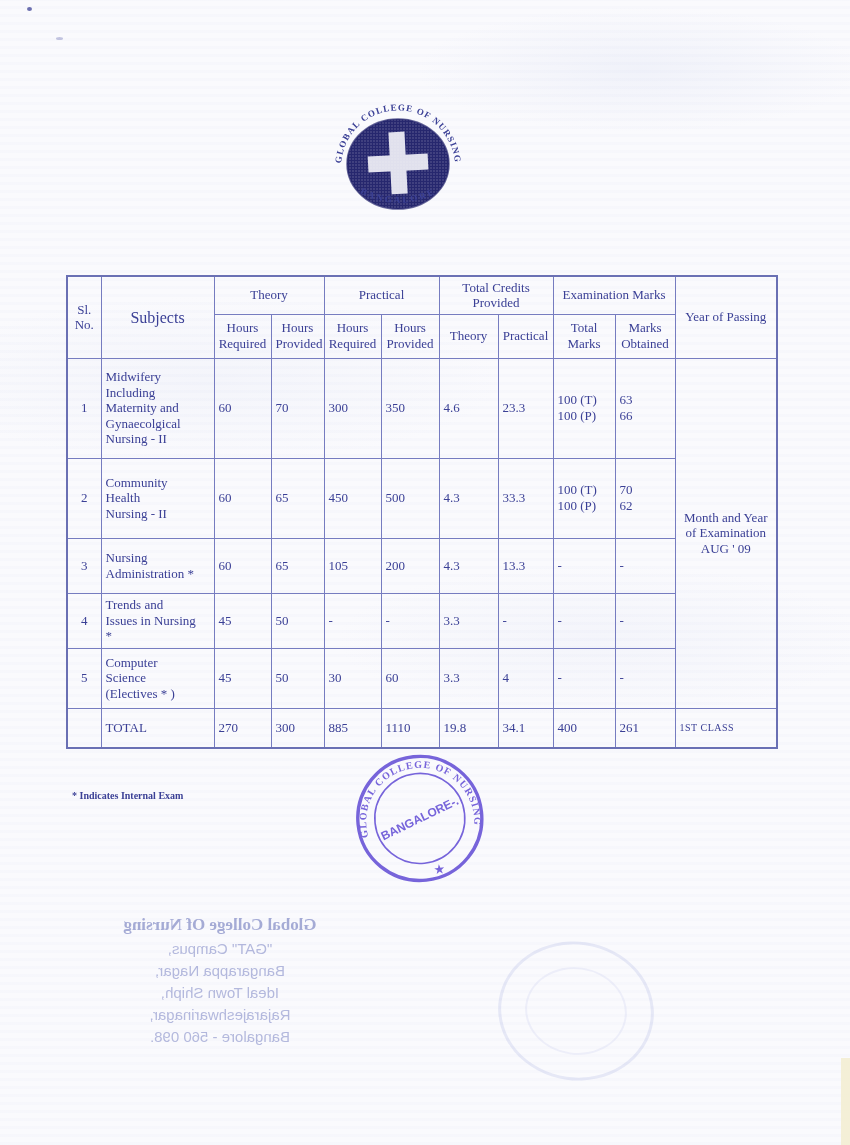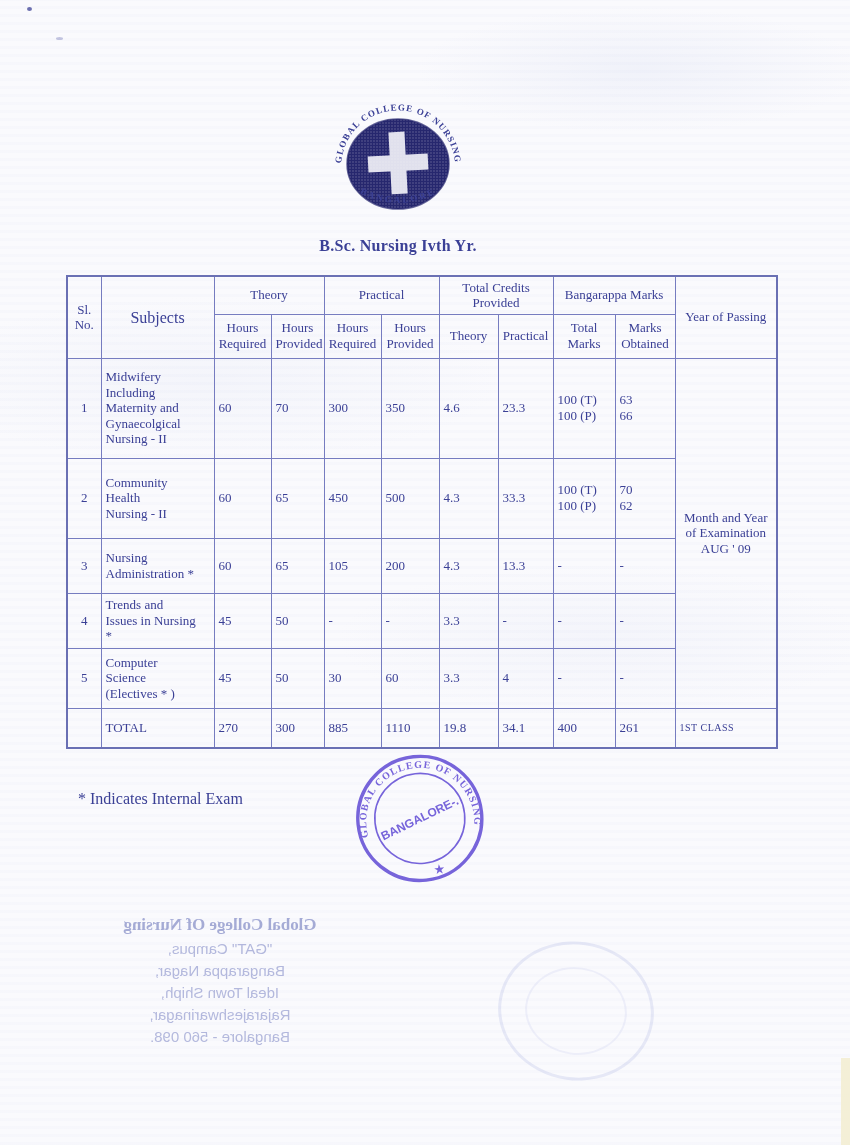--- a/index.html
+++ b/index.html
@@ -56,21 +56,21 @@
   tbody tr:nth-child(3){height:55px;}
   tbody tr:nth-child(4){height:55px;}
   tbody tr:nth-child(5){height:60px;}
   tfoot tr{height:40px;}
   td.c-sl{text-align:center;}
   td.c-subject{font-weight:bold;margin-left:48px;}
   td.c-year{text-align:center;}
   td.c-class{font-size:10px;letter-spacing:.5px;}
 
   
-  .footnote{position:absolute;left:78px;top:790px;font-size:16px;font-weight:normal;}
+  .footnote{position:absolute;left:72px;top:790px;font-size:10px;font-weight:bold;}
 
   
   .stamp{position:absolute;left:340px;top:746px;width:168px;height:148px;transform:rotate(-6deg);opacity:.92;}
 
   
   .ghost-address{
     position:absolute;left:80px;top:912px;width:280px;
     text-align:center;
     transform:scaleX(-1);
     color:rgba(122,132,194,0.55);
@@ -116,21 +116,20 @@
     <ellipse cx="70" cy="72" rx="51" ry="45" fill="none" stroke="#26276e" stroke-width="1.5" opacity="0.7"></ellipse>
     <g transform="rotate(-3 70 70)" opacity="0.9">
       <rect x="62" y="40" width="16" height="62" fill="#f5f5fb"></rect>
       <rect x="40" y="63" width="60" height="16" fill="#f5f5fb"></rect>
     </g>
     <text font-size="9" font-weight="bold" letter-spacing="2.4" fill="#3b4096" font-family="Liberation Serif, serif">
       <textPath href="#arcBottom" startOffset="50%" text-anchor="middle">BANGALORE</textPath>
     </text>
   </svg>
 
-  <div class="doc-title">B.Sc. Nursing Ivth Yr.</div>
 
   <div class="marks-table-wrap">
     <table class="marks">
       <colgroup>
         <col style="width:34px">
           <col style="width:113px">
           <col style="width:57px">
           <col style="width:53px">
         <col style="width:57px">
           <col style="width:58px">
@@ -142,21 +141,21 @@
       </colgroup>
       <thead>
         <tr class="grp">
           <th rowspan="2">Sl.
 No.</th>
           <th rowspan="2" class="h-subjects">Subjects</th>
           <th colspan="2">Theory</th>
           <th colspan="2">Practical</th>
           <th colspan="2">Total Credits
 Provided</th>
-          <th colspan="2">Bangarappa Marks</th>
+          <th colspan="2">Examination Marks</th>
           <th rowspan="2">Year of Passing</th>
         </tr>
         <tr class="sub">
           <th>Hours
 Required</th>
           <th>Hours
 Provided</th>
           <th>Hours
 Required</th>
           <th>Hours

